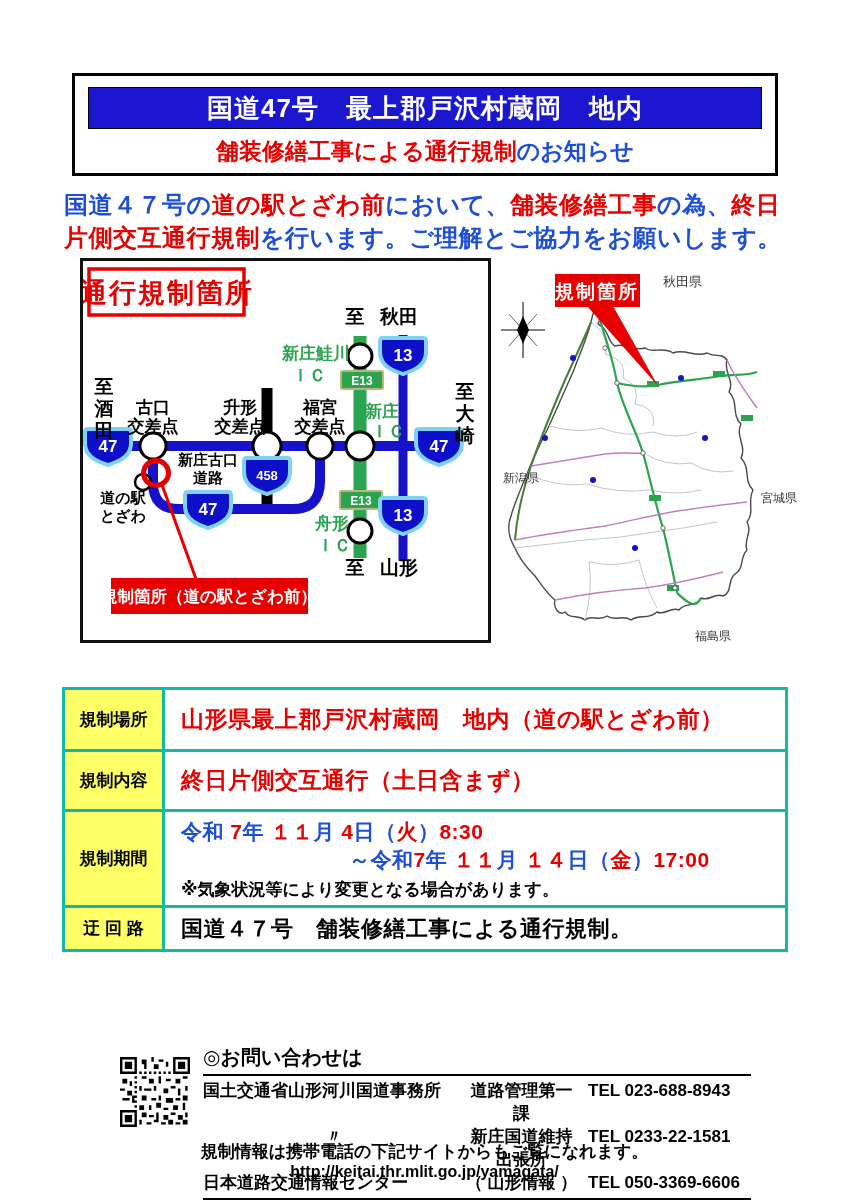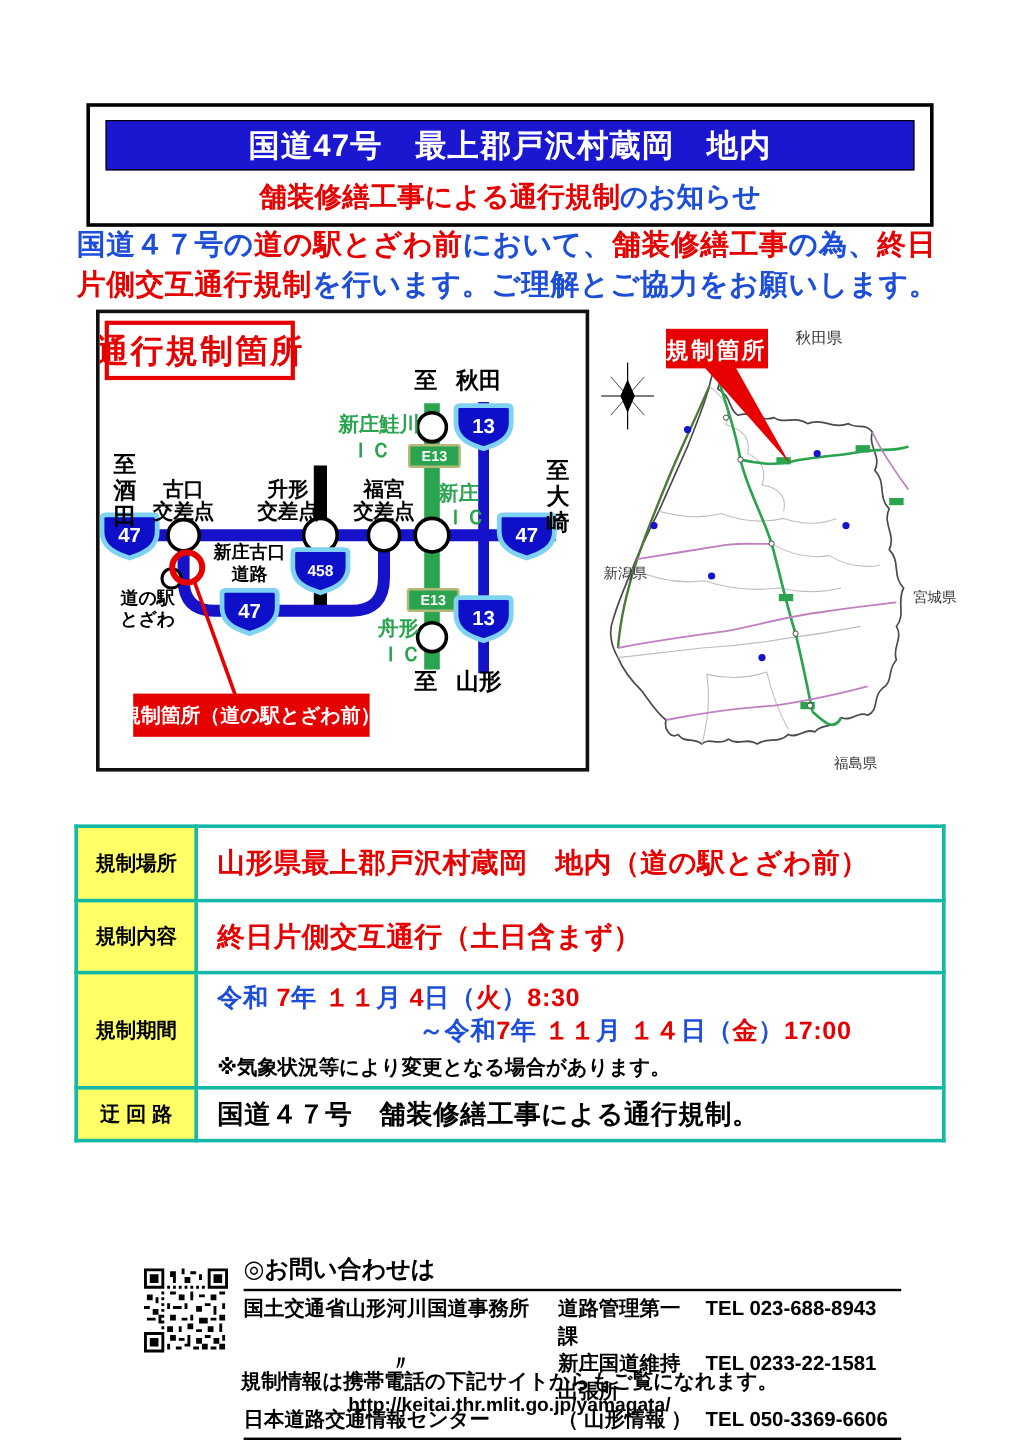--- a/index.html
+++ b/index.html
@@ -5,21 +5,21 @@
   html,body{margin:0;padding:0;}
   body{
     width:849px;height:1200px;position:relative;background:#fff;
     font-family:"Liberation Sans","DejaVu Sans",sans-serif;
     -webkit-font-smoothing:antialiased;overflow:hidden;
   }
   .b{color:#1d4ed8;}
   .r{color:#e60000;}
 
   
-  .header-box{position:absolute;left:72px;top:86px;width:700px;height:97px;border:3px solid #000;background:#fff;}
+  .header-box{position:absolute;left:72px;top:73px;width:700px;height:97px;border:3px solid #000;background:#fff;}
   .banner{margin:11px 13px 0 13px;height:40px;background:#1b16cf;border:1px solid #000;
     color:#fff;font-size:26px;font-weight:bold;text-align:center;line-height:40px;letter-spacing:1px;}
   .subtitle{margin-top:7px;text-align:center;font-size:23px;font-weight:bold;}
 
   
   .intro{position:absolute;left:64px;top:188px;width:740px;font-size:24px;font-weight:bold;line-height:33px;letter-spacing:0.5px;}
 
   
   .map-box{position:absolute;left:80px;top:258px;width:405px;height:379px;border:3px solid #111;background:#fff;}
   .map-box svg{display:block;}
@@ -74,21 +74,21 @@
   .period-note{font-size:17px;margin-top:4px;color:#000;}
 
   
   .qr{position:absolute;left:120px;top:1056px;width:70px;height:72px;}
   .contact{position:absolute;left:203px;top:1044px;width:548px;font-weight:bold;color:#000;}
   .contact-title{font-size:20px;padding-bottom:3px;border-bottom:2.5px solid #000;}
   .contact-rows{padding:3px 0 4px 0;border-bottom:2.5px solid #000;}
   .contact-row{display:flex;font-size:17px;line-height:23px;}
   .c-org{width:262px;}
   .c-org.center{text-align:center;width:262px;}
-  .c-dept{flex:1;text-align:left;}
+  .c-dept{flex:1;text-align:center;}
   .c-tel{width:163px;padding-left:10px;}
   .bottom-note{position:absolute;left:0;top:1141px;width:849px;text-align:center;font-weight:bold;color:#000;}
   .bottom-note .n1{font-size:17px;line-height:21px;}
   .bottom-note .n2{font-size:16px;line-height:20px;}
 </style>
 </head>
 <body>
 
 <div class="header-box">
   <div class="banner">国道47号　最上郡戸沢村蔵岡　地内</div>

